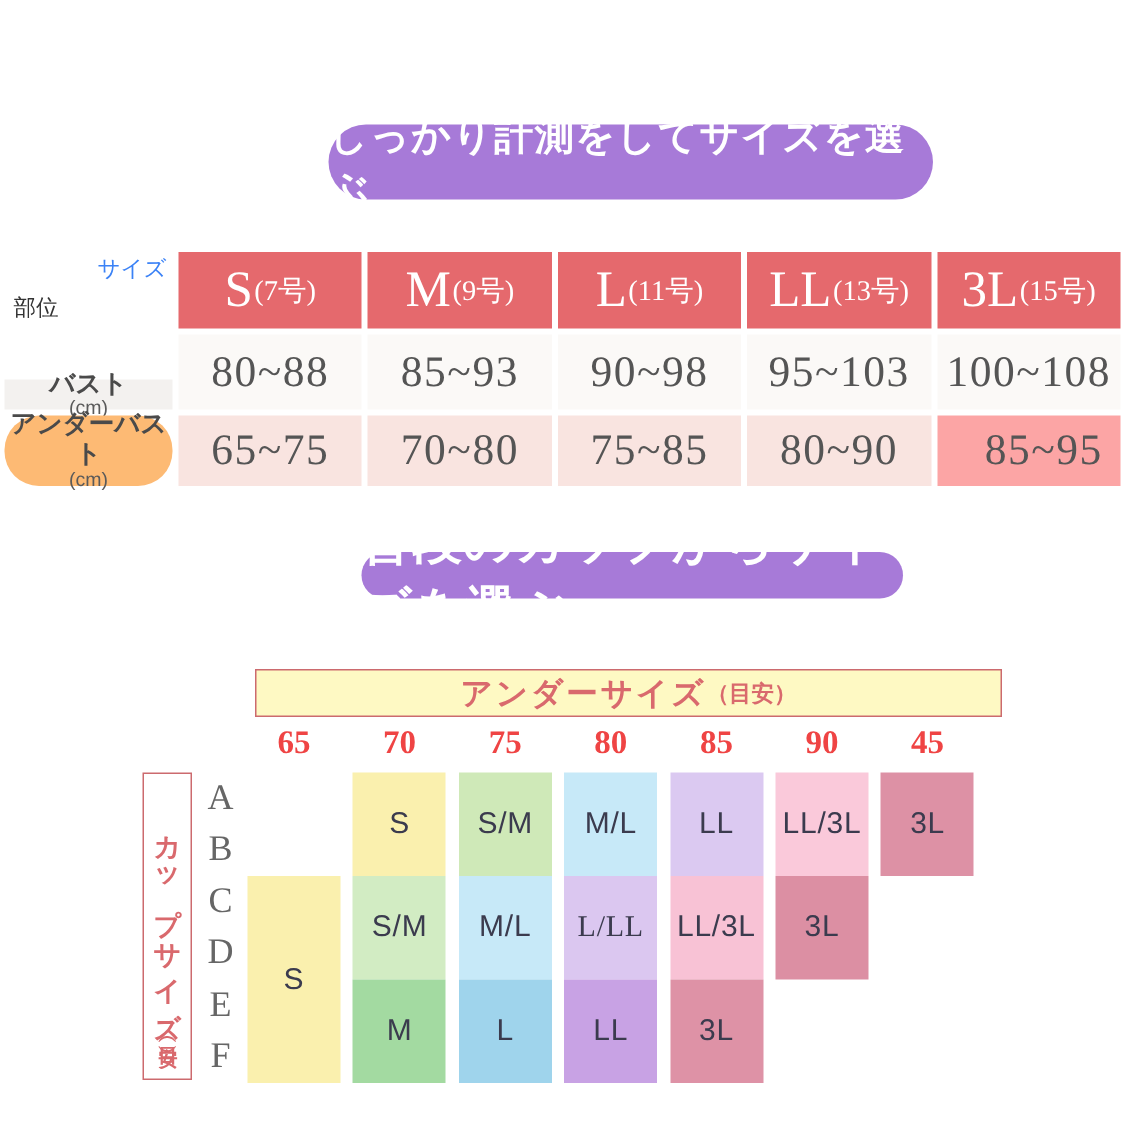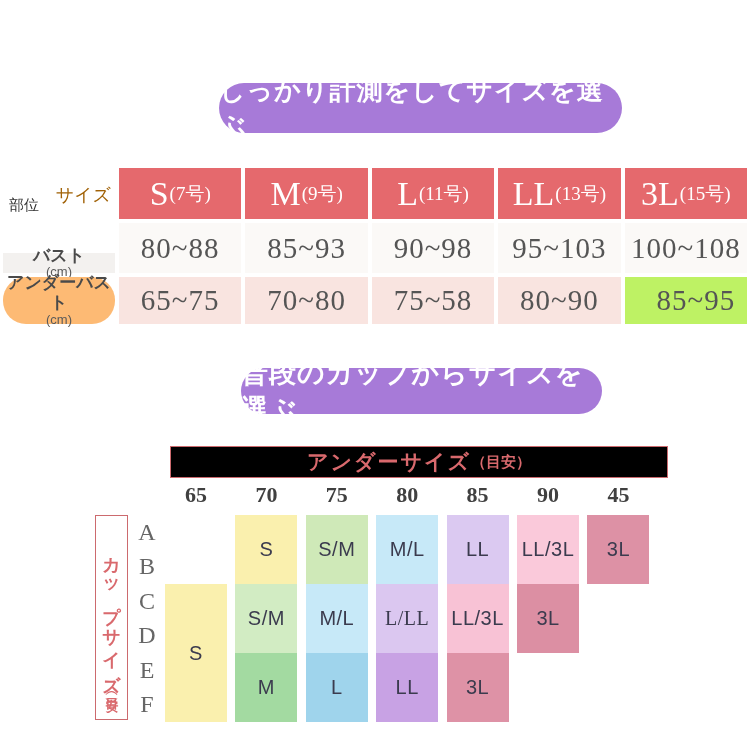--- a/index.html
+++ b/index.html
@@ -4,48 +4,48 @@
 <style>
   html,body{margin:0;padding:0;background:#fff;}
   .canvas{position:relative;width:750px;height:750px;background:#ffffff;overflow:hidden;
           font-family:"Liberation Sans","DejaVu Sans",sans-serif;color:#444;}
   .serif{font-family:"Liberation Serif","DejaVu Serif",serif;}
 
   
   .pill{position:absolute;border-radius:26px;display:flex;align-items:center;justify-content:center;
         color:#fff;font-weight:bold;letter-spacing:1px;margin-left:44px;}
   #banner1{left:175px;top:83px;width:403px;height:50px;font-size:26px;}
-  #banner2{left:197px;top:368px;width:361px;height:46px;font-size:27px;}
+  #banner2{left:197px;top:368px;width:361px;height:31px;font-size:33px;}
 
   
   #size-table{position:absolute;left:3px;top:168px;width:744px;
               display:grid;grid-template-columns:112px repeat(5,1fr);
               grid-template-rows:51px 50px 47px;gap:4px;}
   .st-cell{display:flex;align-items:center;justify-content:center;text-align:center;}
   .st-corner{position:relative;background:#fff;}
-  .st-corner .tr{position:absolute;top:15px;right:4px;font-size:18px;color:#a16207;}
+  .st-corner .tr{position:absolute;top:2px;right:4px;font-size:15px;color:#3b82f6;}
   .st-corner .bl{position:absolute;bottom:4px;left:6px;font-size:15px;color:#333;}
   .st-head{color:#fff;}
   .st-head .big{font-size:34px;line-height:1;}
   .st-head .small{font-size:19px;margin-left:1px;text-align:right;}
   .st-rowlabel{flex-direction:column;line-height:1.15;}
   .st-rowlabel .lab{font-size:17px;font-weight:bold;color:#4a4a4a;}
   .st-rowlabel .unit{font-size:13px;color:#5a5a5a;}
   .st-val{font-size:29px;color:#555;letter-spacing:1px;}
 
   
   #under-box{position:absolute;left:170px;top:446px;width:496px;height:30px;
-             display:flex;align-items:center;justify-content:center;background:#000000;}
+             display:flex;align-items:center;justify-content:center;background:#fef9c3;}
   #under-box .t{font-weight:bold;font-size:21px;letter-spacing:2px;}
   #under-box .n{font-weight:bold;font-size:15px;}
   #cup-box{position:absolute;left:95px;top:515px;width:31px;height:203px;
            display:flex;align-items:center;justify-content:center;background:#fff;}
   #cup-box .v{writing-mode:vertical-rl;font-weight:bold;font-size:18px;letter-spacing:3px;line-height:1;}
   #cup-box .v .n{font-size:13px;letter-spacing:1px;}
-  .under-num{position:absolute;width:62px;text-align:center;font-size:22px;font-weight:bold;color:#404040;}
+  .under-num{position:absolute;width:62px;text-align:center;font-size:22px;font-weight:bold;color:#ef4444;}
   .cup-letter{position:absolute;width:30px;text-align:center;font-size:24px;color:#666;
               display:flex;align-items:center;justify-content:center;}
   .grid-cell{position:absolute;display:flex;align-items:center;justify-content:center;
              font-size:20px;color:#3b3b4e;letter-spacing:0.5px;}
 </style>
 </head>
 <body>
 
 <div class="canvas">
 
@@ -86,23 +86,23 @@
       <div class="st-cell st-val serif" style="background: rgb(251, 249, 247);">85~93</div>
       <div class="st-cell st-val serif" style="background: rgb(251, 249, 247);">90~98</div>
       <div class="st-cell st-val serif" style="background: rgb(251, 249, 247);">95~103</div>
       <div class="st-cell st-val serif" style="background: rgb(251, 249, 247);">100~108</div>
       <div class="st-cell st-rowlabel" style="background: #fdba74; border-radius: 23px;">
         <span class="lab">アンダーバスト</span>
         <span class="unit">(cm)</span>
       </div>
       <div class="st-cell st-val serif" style="background: rgb(249, 228, 224);">65~75</div>
       <div class="st-cell st-val serif" style="background: rgb(249, 228, 224);">70~80</div>
-      <div class="st-cell st-val serif" style="background: rgb(249, 228, 224);">75~58</div>
+      <div class="st-cell st-val serif" style="background: rgb(249, 228, 224);">75~85</div>
       <div class="st-cell st-val serif" style="background: rgb(249, 228, 224);">80~90</div>
-      <div class="st-cell st-val serif" style="background: #bef264; padding-left: 20px;">85~95</div>
+      <div class="st-cell st-val serif" style="background: #fca5a5; padding-left: 20px;">85~95</div>
     </div>
 
   <div id="banner2" class="pill" style="background: rgb(167, 122, 216);">
     <span>普段のカップからサイズを選ぶ</span>
   </div>
 
   <div id="under-box" style="border: 1px solid rgb(204, 106, 110);">
     <span class="t" style="color: rgb(217, 105, 109);">アンダーサイズ</span>
       <span class="n" style="color: rgb(217, 105, 109);">（目安）</span>
   </div>

